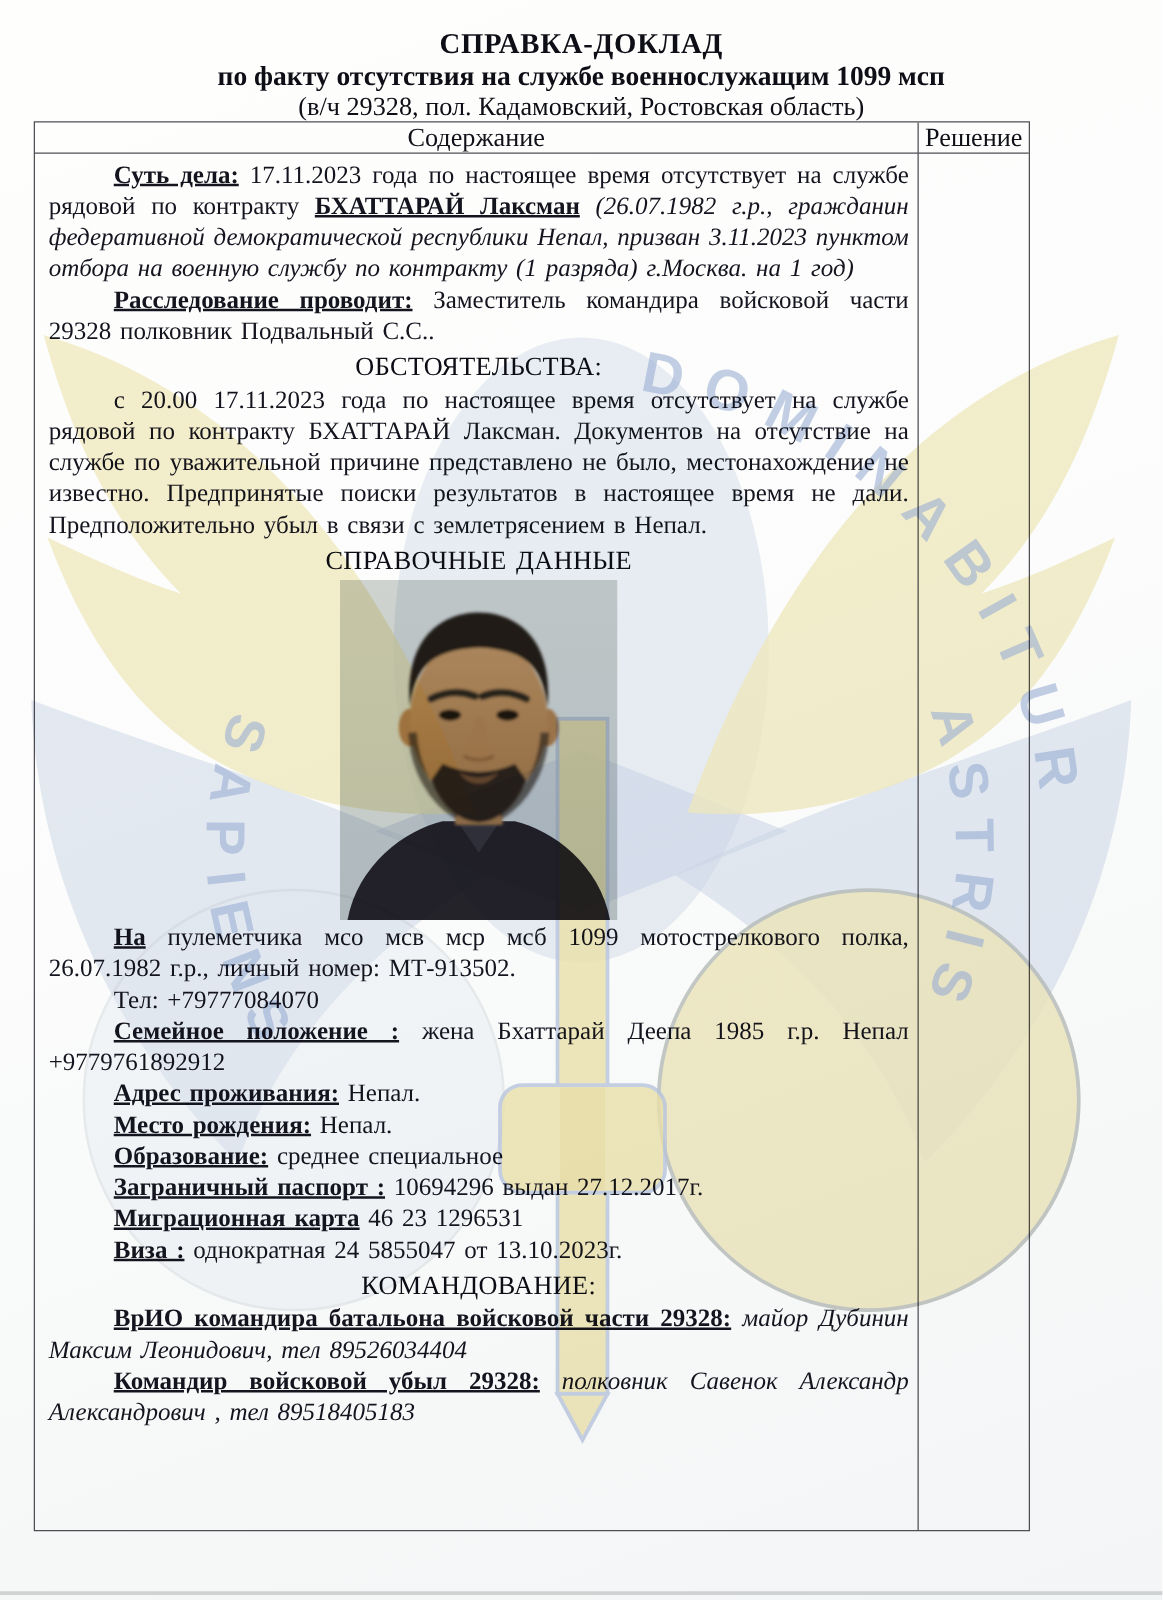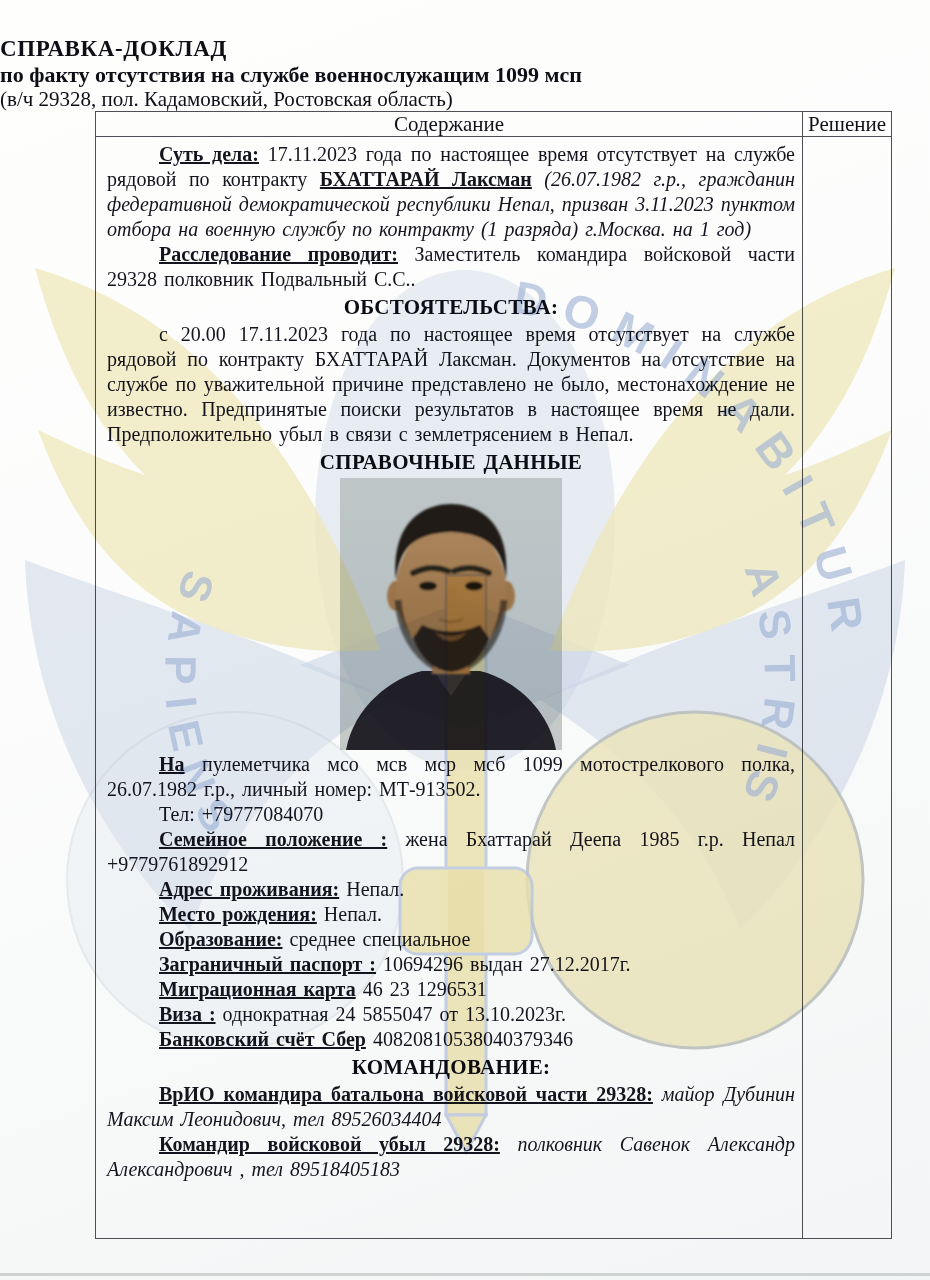--- a/index.html
+++ b/index.html
@@ -11,44 +11,44 @@
   .page {
     position:absolute; inset:0;
     background:linear-gradient(160deg,#fefefd 0%,#fbfcfb 45%,#f3f5f6 100%);
   }
   .scan-bottom-edge {
     position:absolute; left:0; right:0; bottom:4px; height:3px;
     background:#c2c6c3; opacity:.75;
   }
   .content { position:relative; z-index:1; }
 
-  .titleblock { padding-top:36px; color:#0e0e16; }
+  .titleblock { padding-top:22px; text-align:center; color:#0e0e16; }
   .t1 { font-size:23px; font-weight:bold; letter-spacing:.6px; line-height:26px; }
   .t2 { font-size:22px; font-weight:bold; line-height:25px; }
   .t3 { font-size:21px; line-height:24px; }
 
   .doc-table {
-    margin-left:95px; width:797px; height:1128px; box-sizing:border-box;
+    margin-left:27px; width:797px; height:1128px; box-sizing:border-box;
     border:1.5px solid #4e4e54;
     display:grid; grid-template-columns:707px 1fr; grid-template-rows:25px 1fr;
   }
   .hd { font-size:21px; line-height:24px; text-align:center; color:#101018;
         border-bottom:1.5px solid #4e4e54; }
   .hd-content { border-right:1.5px solid #4e4e54; }
   .cell-main {
     border-right:1.5px solid #4e4e54; padding:5px 7px 0 11px; overflow:hidden;
   }
   .cell-decision { }
 
   .para {
     font-size:20px; line-height:25px; text-align:justify; text-indent:52px;
     color:#14141f; margin:0; word-spacing:2px;
   }
   .heading {
-    font-size:21px; line-height:27px; font-weight:bold; text-align:center;
+    font-size:21px; line-height:27px; font-weight:normal; text-align:center;
     text-indent:0; color:#0c0c15; margin:2px 0 1px; letter-spacing:.3px;
   }
   b.lbl { font-weight:bold;text-decoration:underline; }
   .it { font-style:italic; }
 
   .photo-wrap { text-align:center; margin:2px 0 2px; line-height:0; }
   svg.photo { width:222px; height:272px; }
 
   .watermark {
     position:absolute; inset:0; z-index:3; pointer-events:none;
@@ -133,21 +133,20 @@
         <p class="para"><b class="lbl">Место рождения:</b><span> Непал.</span></p>
 
         <p class="para"><b class="lbl">Образование:</b><span> среднее специальное</span></p>
 
         <p class="para"><b class="lbl">Заграничный паспорт :</b><span> 10694296 выдан 27.12.2017г.</span></p>
 
         <p class="para"><b class="lbl">Миграционная карта</b><span> 46 23 1296531</span></p>
 
         <p class="para"><b class="lbl">Виза :</b><span> однократная 24 5855047 от 13.10.2023г.</span></p>
 
-        <p class="para"><b class="lbl">Банковский счёт Сбер</b><span> 40820810538040379346</span></p>
 
         <p class="para heading">КОМАНДОВАНИЕ:</p>
 
         <p class="para"><b class="lbl">ВрИО командира батальона войсковой части 29328:</b><span class="it"> майор Дубинин Максим Леонидович, тел 89526034404</span></p>
 
         <p class="para"><b class="lbl">Командир войсковой убыл 29328:</b><span class="it"> полковник Савенок Александр Александрович , тел 89518405183</span></p>
 
       </div>
       <div class="cell-decision"></div>
     </div>

